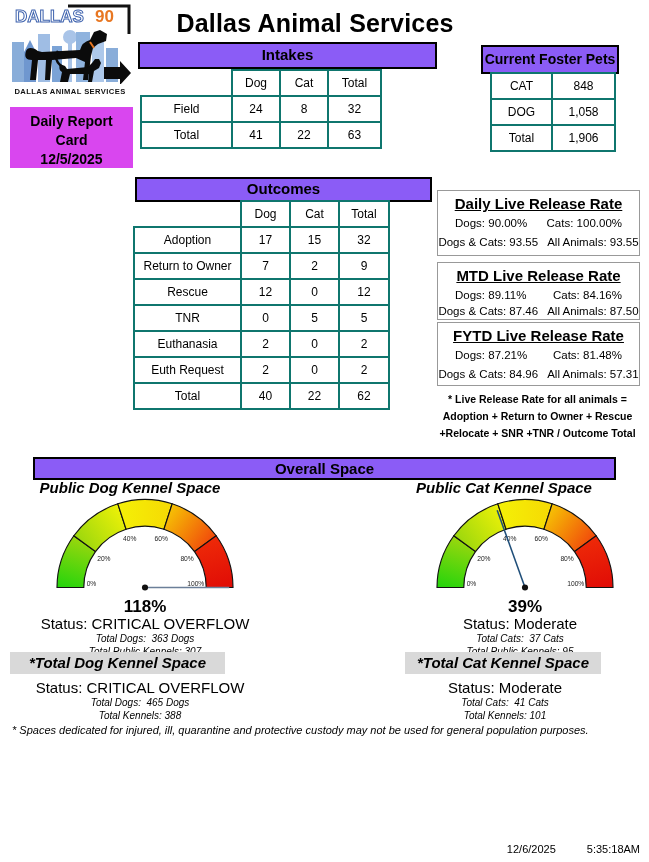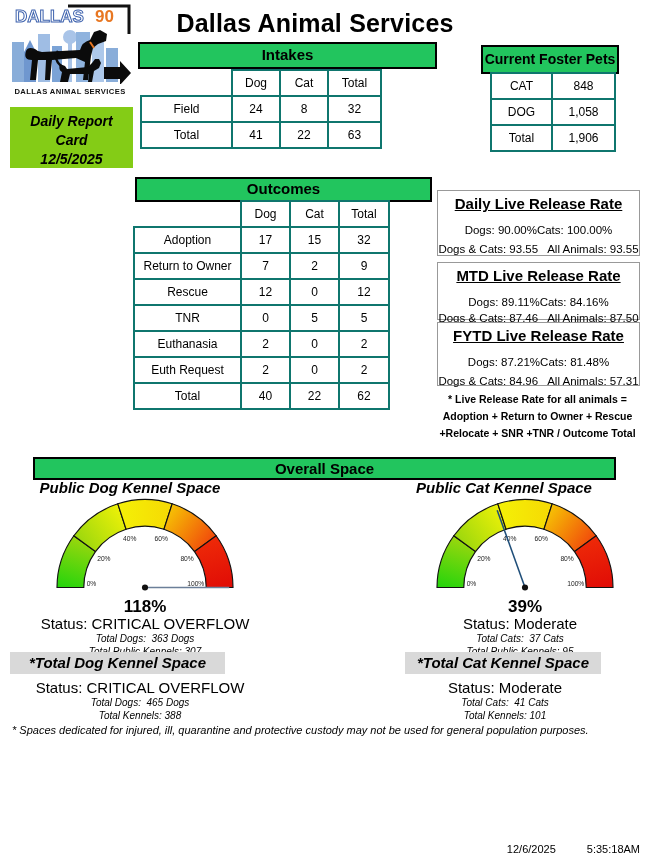--- a/index.html
+++ b/index.html
@@ -1,31 +1,31 @@
 <!DOCTYPE html>
 <html><head>
 <meta charset="utf-8">
 <style>
   html,body{margin:0;padding:0;background:#fff;}
   .page{position:relative;width:649px;height:862px;background:#ffffff;
         font-family:"Liberation Sans",sans-serif;color:#000;overflow:hidden;}
   .abs{position:absolute;}
   
-  .hdrbox{border:2px solid #000;background:#22c55e;font-weight:bold;text-align:center;}
+  .hdrbox{border:2px solid #000;background:#8b5cf6;font-weight:bold;text-align:center;}
   .page-title{font-size:25px;font-weight:bold;text-align:center;letter-spacing:0.2px;}
   
-  .report-card{background:#84cc16;text-align:center;font-weight:bold;font-size:14px;line-height:19px;padding-top:5px;font-style:italic;}
+  .report-card{background:#d946ef;text-align:center;font-weight:bold;font-size:14px;line-height:19px;padding-top:5px;}
   
   table.tbl{border-collapse:collapse;table-layout:fixed;}
   table.tbl td{border:2px solid #0f766e;text-align:center;font-size:12px;height:24px;padding:0;background:#fff;}
   table.tbl td.corner{border:none;background:transparent;}
   
   .ratebox{border:1px solid #999;background:#fff;text-align:center;left:437px;width:201px;}
   .ratebox .rtitle{font-size:15px;font-weight:bold;text-decoration:underline;margin-top:4px;}
-  .ratebox .rline1{display:flex;justify-content:center;padding:12px 17px 0 17px;font-size:11.5px;}
+  .ratebox .rline1{display:flex;justify-content:space-between;padding:5px 17px 0 17px;font-size:11.5px;}
   .ratebox .rline2{display:flex;justify-content:center;gap:9px;font-size:11.5px;margin-top:7px;}
   .rate-note{font-size:10.5px;font-weight:bold;text-align:center;line-height:17px;}
   
   .panel-heading{font-size:15px;font-weight:bold;font-style:italic;text-align:center;}
   .gauge-pct{font-size:17px;font-weight:bold;text-align:center;}
   .gauge-status{font-size:15px;text-align:center;}
   .gauge-detail{font-size:10px;font-style:italic;text-align:center;white-space:pre;}
   .graybar{background:#d9d9d9;font-size:15px;font-weight:bold;font-style:italic;text-align:center;line-height:22px;}
   .space-note{font-size:11px;font-style:italic;}
   .stamp{display:flex;justify-content:flex-end;gap:31px;font-size:11px;}

